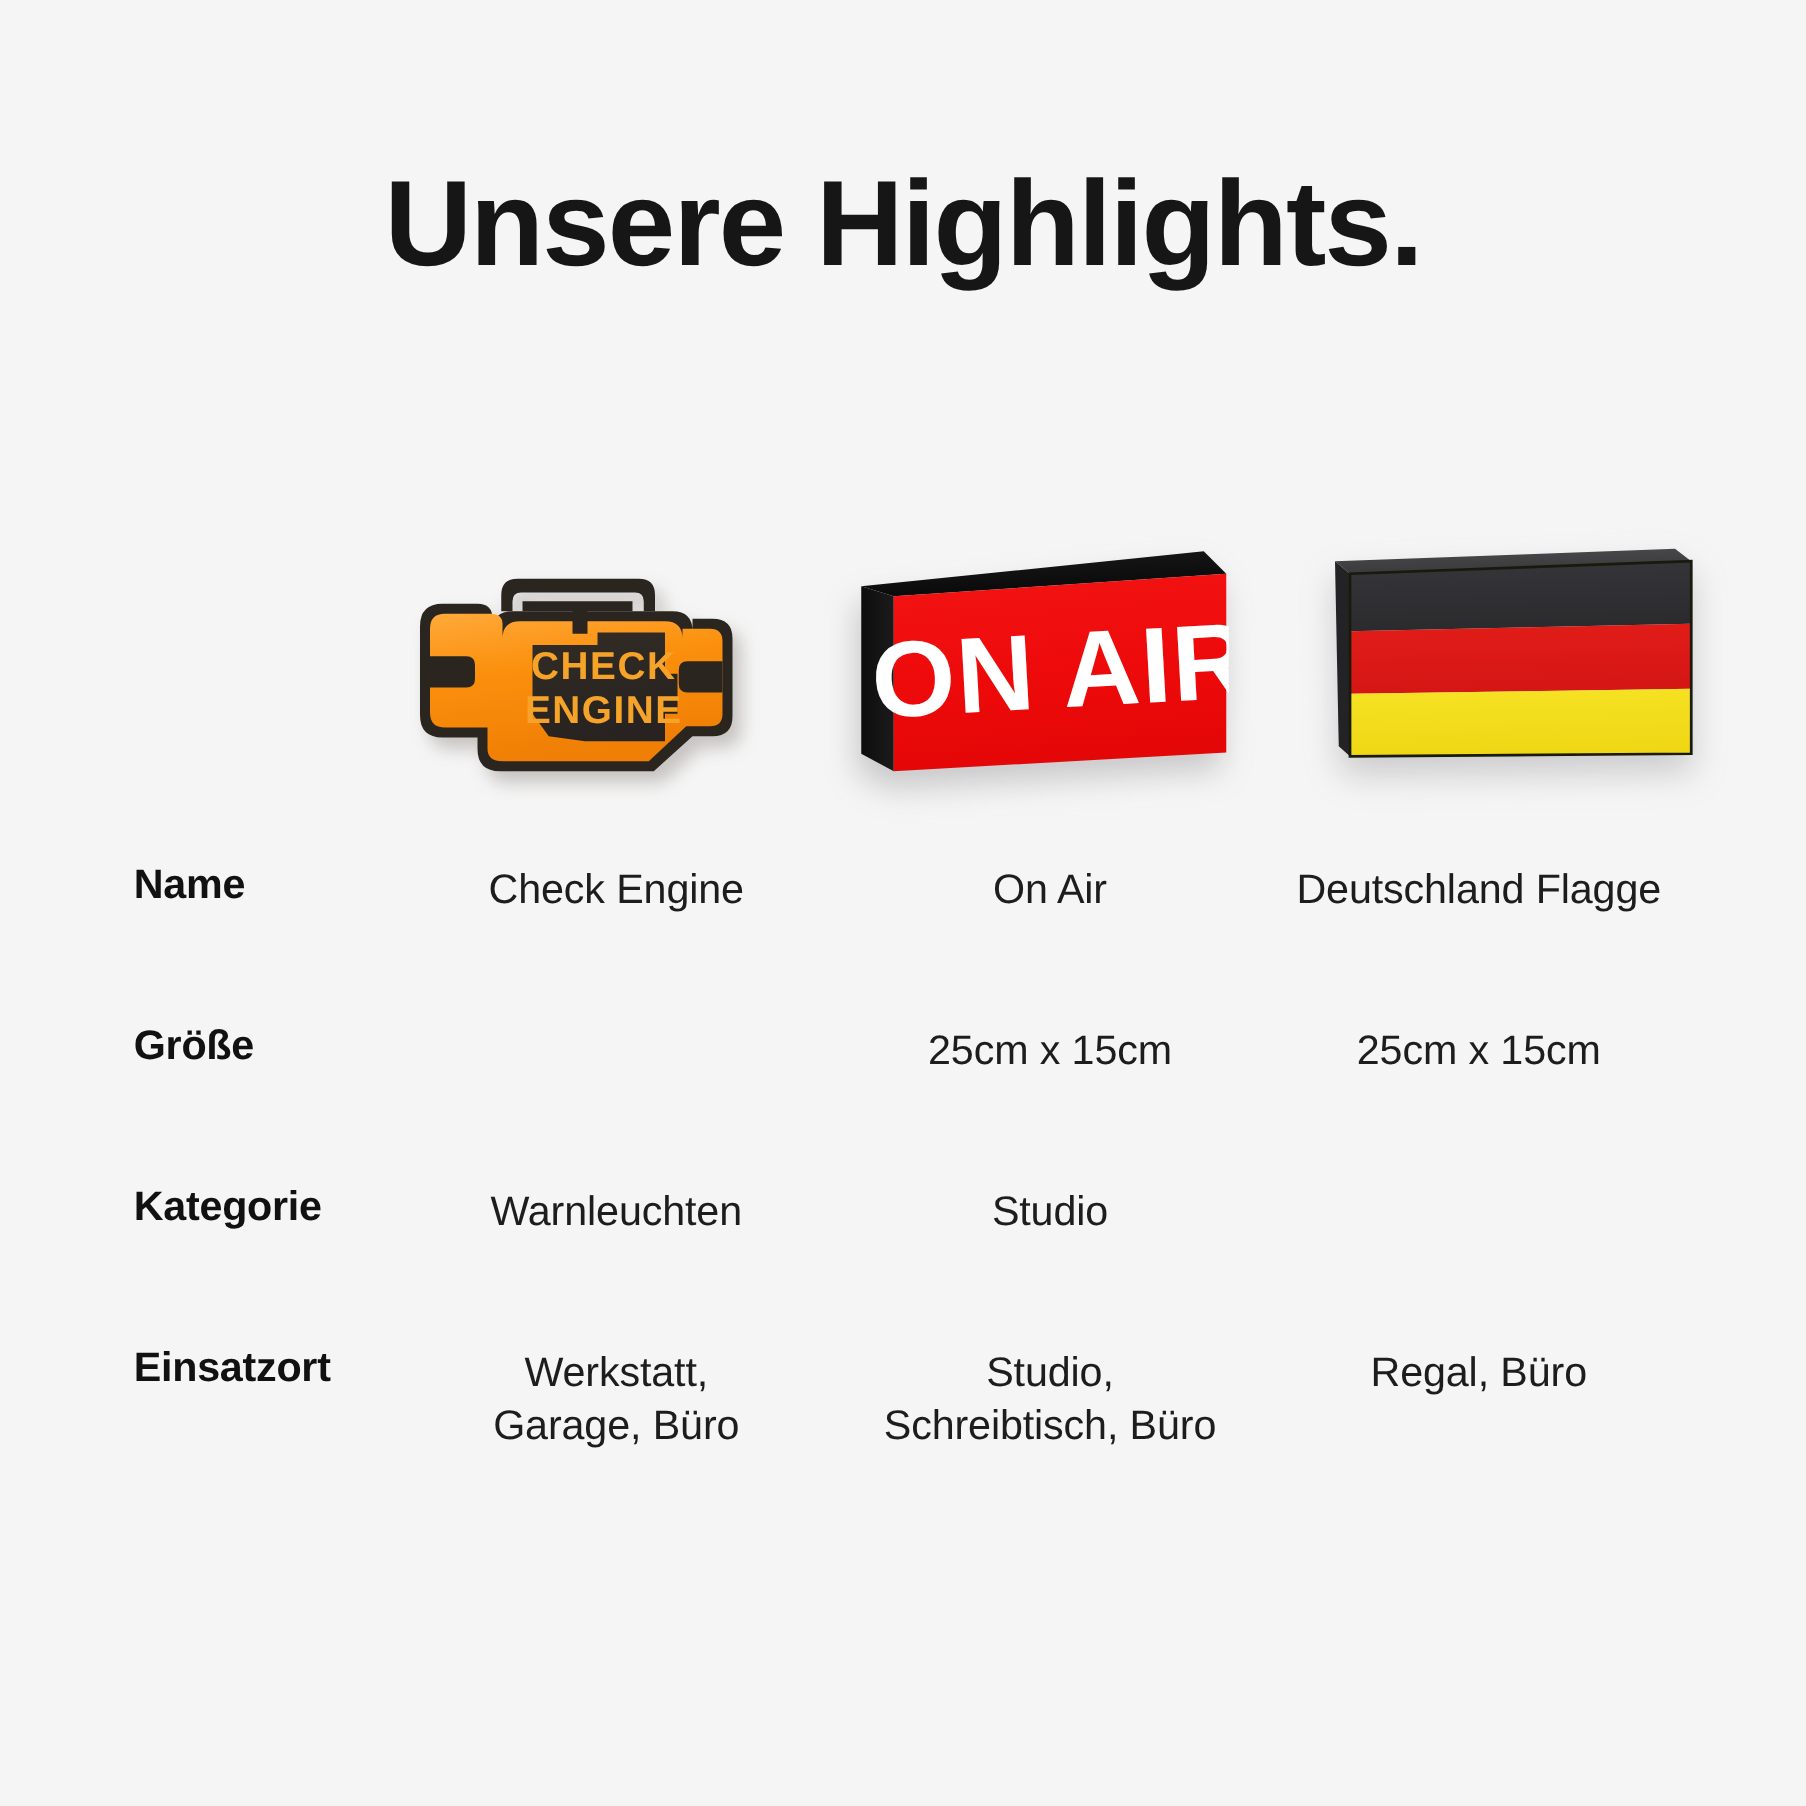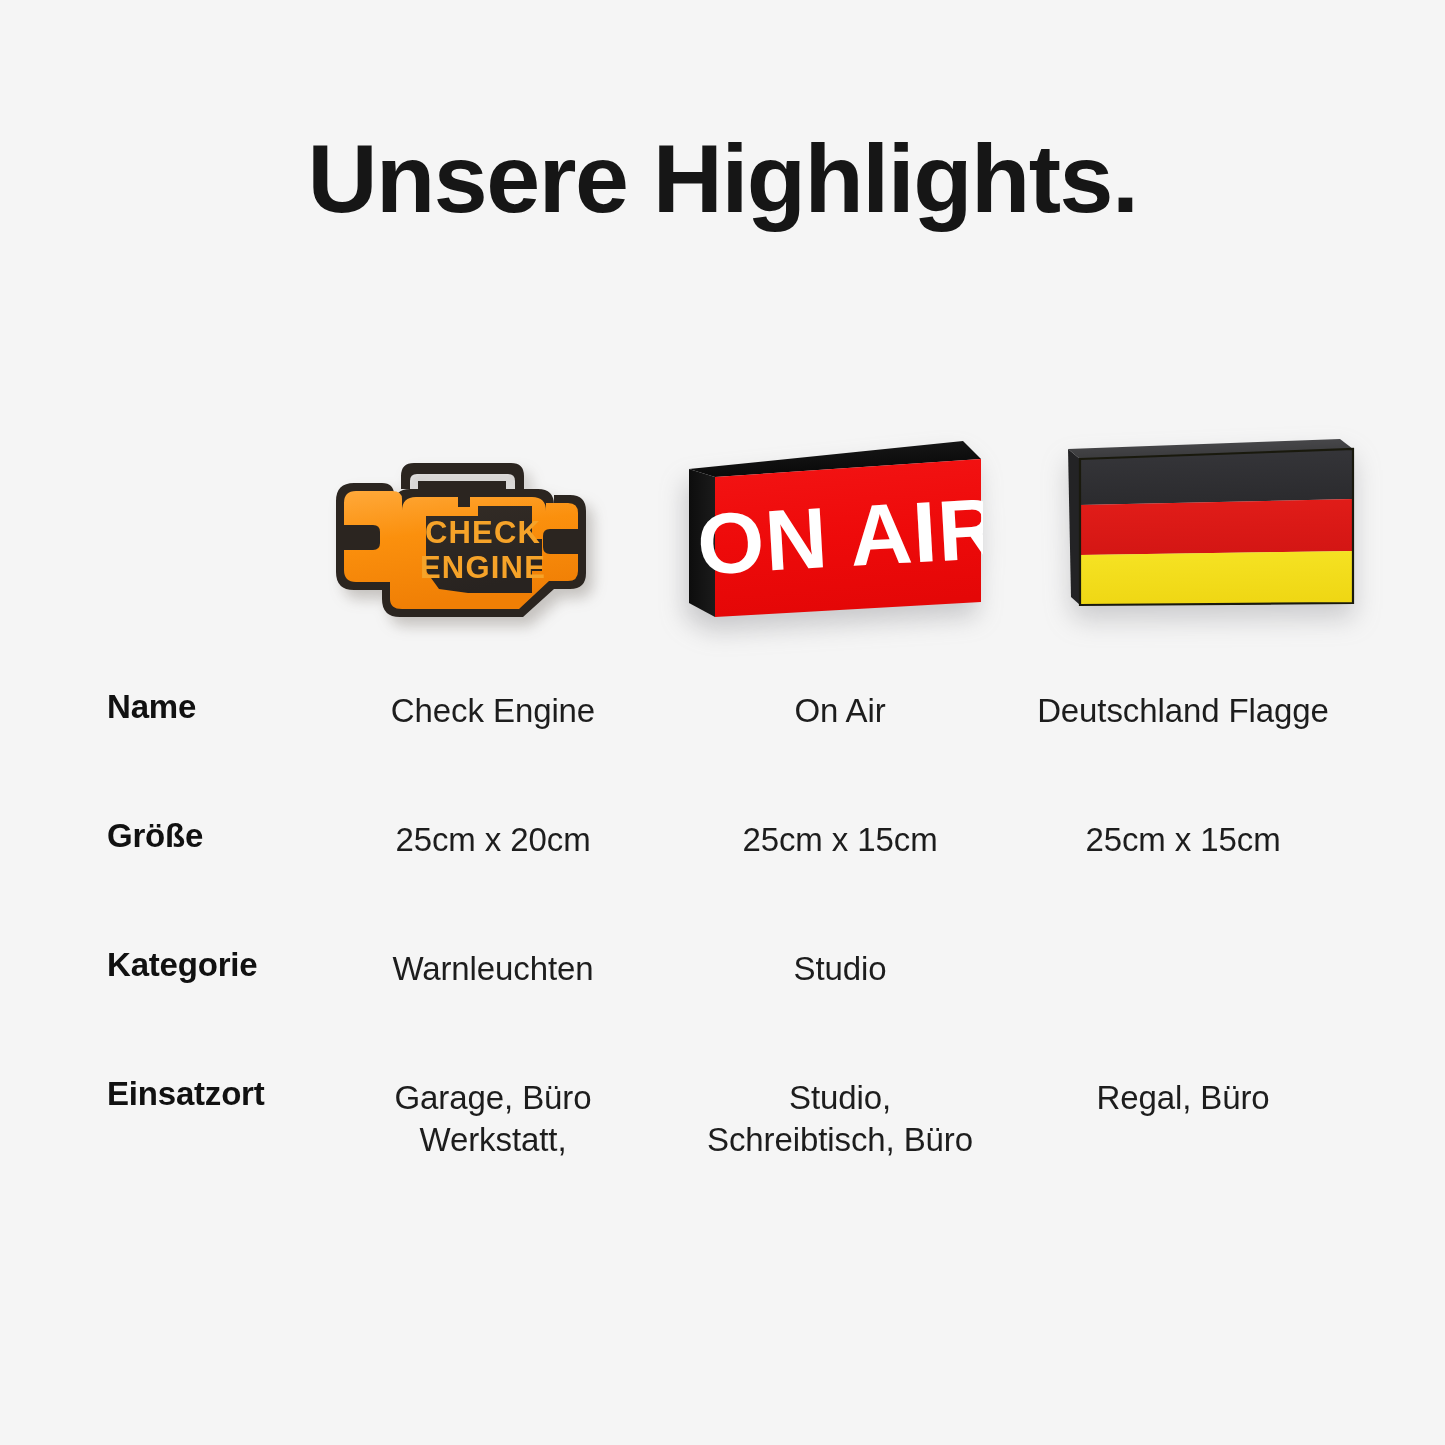--- a/index.html
+++ b/index.html
@@ -333,37 +333,36 @@
 
     <div class="spec-row">
       <div class="row-label">Name</div>
       <div class="row-value val-1">Check Engine</div>
       <div class="row-value val-2">On Air</div>
       <div class="row-value val-3">Deutschland Flagge</div>
     </div>
 
     <div class="spec-row">
       <div class="row-label">Größe</div>
-      <div class="row-value val-1">25cm x 20cm</div>
       <div class="row-value val-2">25cm x 15cm</div>
       <div class="row-value val-3">25cm x 15cm</div>
     </div>
 
     <div class="spec-row">
       <div class="row-label">Kategorie</div>
       <div class="row-value val-1">Warnleuchten</div>
       <div class="row-value val-2">Studio</div>
     </div>
 
     <div class="spec-row row-tall">
       <div class="row-label">Einsatzort</div>
 
       <div class="row-value val-1">
+        <div>Werkstatt,</div>
         <div>Garage, Büro</div>
-        <div>Werkstatt,</div>
       </div>
 
       <div class="row-value val-2">
         <div>Studio,</div>
         <div>Schreibtisch, Büro</div>
       </div>
 
       <div class="row-value val-3">
         <div>Regal, Büro</div>
       </div>

